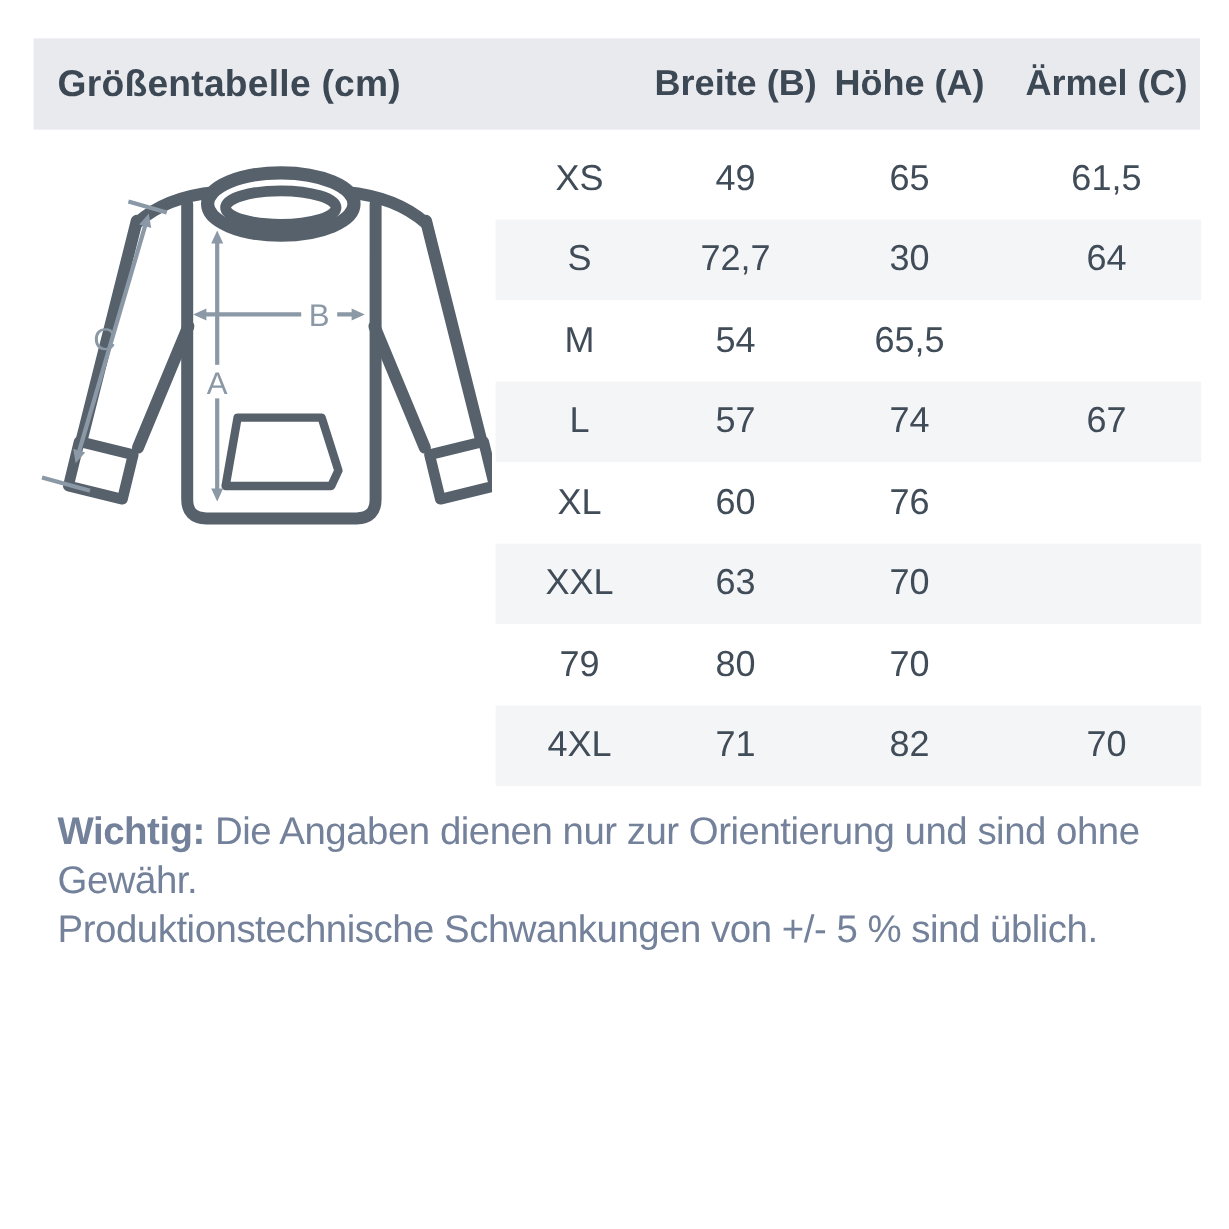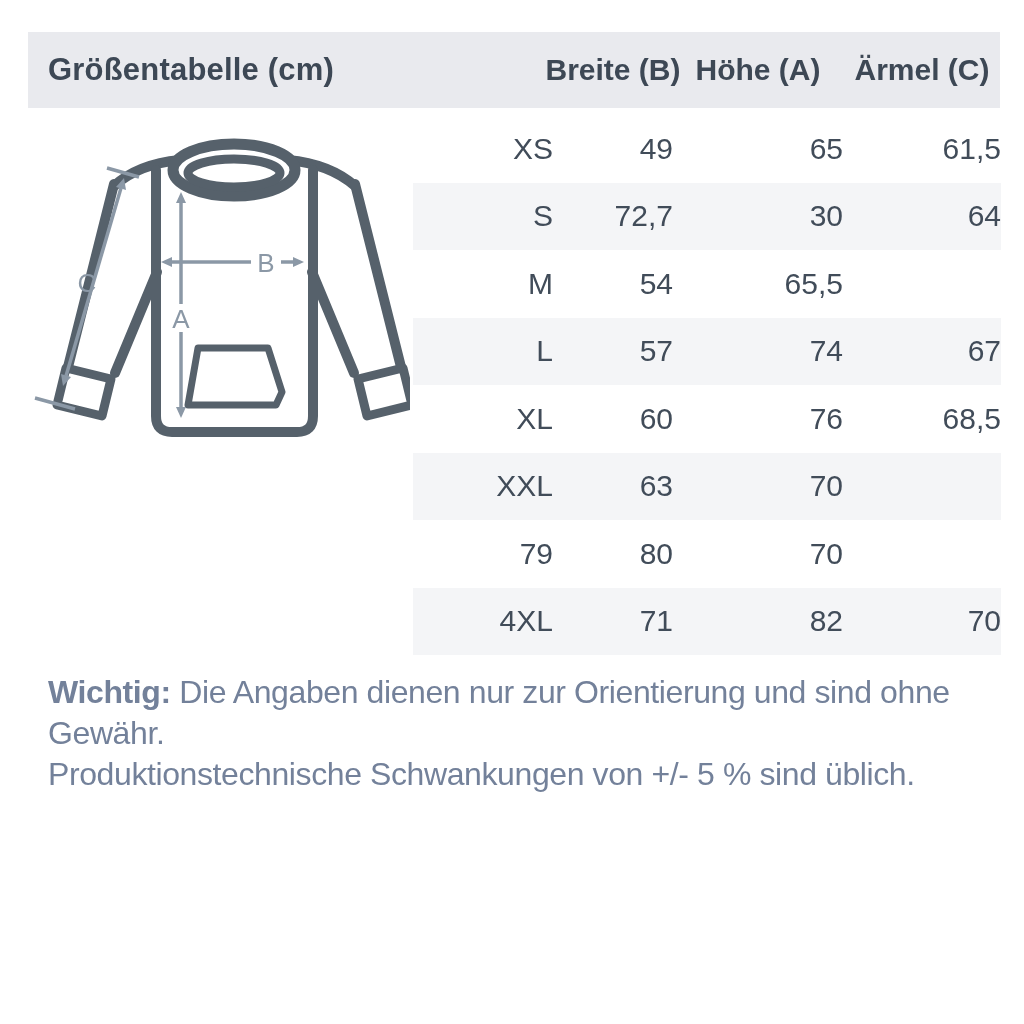--- a/index.html
+++ b/index.html
@@ -37,21 +37,21 @@
   
   .size-table {
     position:absolute; left:413px; top:115px; width:588px;
   }
   .trow {
     display:grid; grid-template-columns:140px 120px 170px 158px;
     height:67.5px; align-items:center;
   }
   .trow:nth-child(even) { background:#f4f5f7; }
   .cell {
-    text-align:right; font-size:30px; color:#414c59; white-space:nowrap;
+    text-align:center; font-size:30px; color:#414c59; white-space:nowrap;
   }
 
   
   .diagram {
     position:absolute; left:30px; top:122px;
     width:380px; height:330px;
   }
   .dim-label {
     font-family:"Liberation Sans","DejaVu Sans",sans-serif;
     font-size:26px; fill:#8b98a6;
@@ -151,21 +151,20 @@
   <div class="trow">
     <div class="cell">L</div>
     <div class="cell">57</div>
     <div class="cell">74</div>
     <div class="cell">67</div>
   </div>
   <div class="trow">
     <div class="cell">XL</div>
     <div class="cell">60</div>
     <div class="cell">76</div>
-    <div class="cell">68,5</div>
   </div>
   <div class="trow">
     <div class="cell">XXL</div>
     <div class="cell">63</div>
     <div class="cell">70</div>
   </div>
   <div class="trow">
     <div class="cell">79</div>
     <div class="cell">80</div>
     <div class="cell">70</div>

